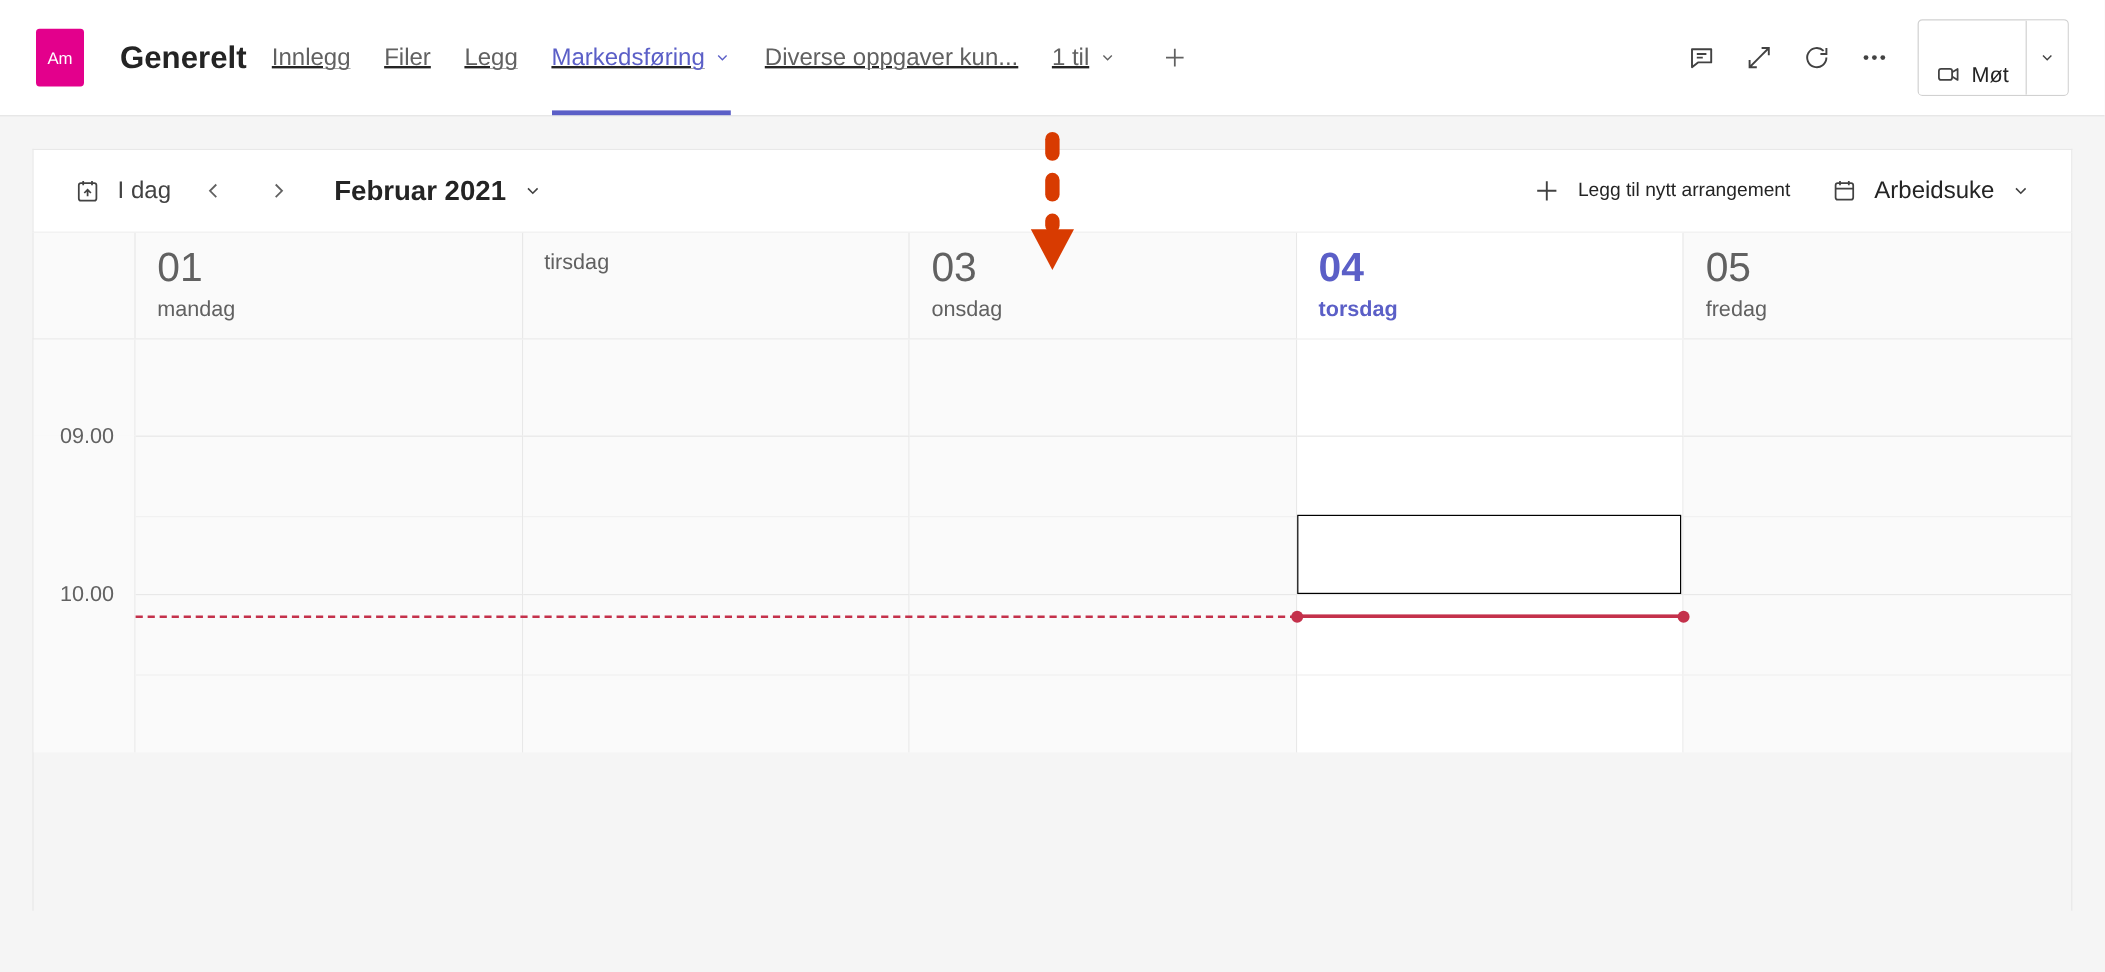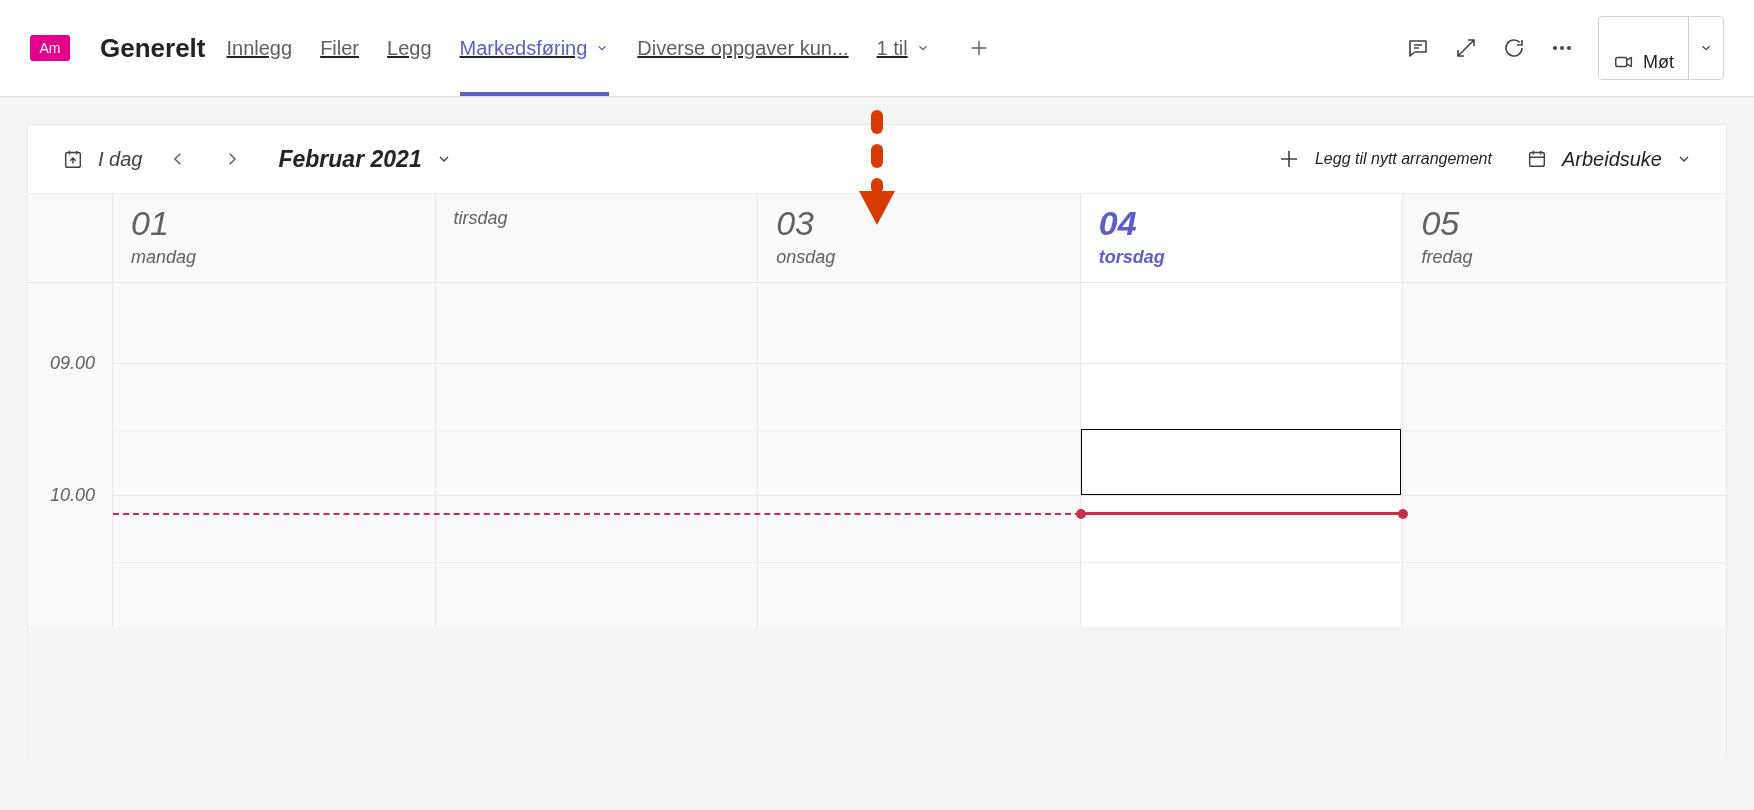--- a/index.html
+++ b/index.html
@@ -14,21 +14,21 @@
   .header {
     display: flex;
     align-items: center;
     height: 97px;
     background: #fff;
     border-bottom: 1px solid #e1e1e1;
     padding: 0 30px;
     gap: 12px;
   }
   .avatar {
-    width: 40px; height: 26px;
+    width: 40px; height: 48px;
     background: #e3008c;
     color: #fff;
     font-size: 14px;
     display: flex;
     align-items: center;
     justify-content: center;
     border-radius: 3px;
     text-align: right;
   }
   .channel-name {
@@ -109,21 +109,20 @@
     padding: 6px 10px;
     display: flex;
     align-items: center;
     justify-content: center;
     cursor: pointer;
     background: #fff;
   }
 
   .content {
     padding: 27px 27px 0 27px;
-    font-style: italic;
   }
 
   .cal-toolbar {
     height: 70px;
     background: #fff;
     border: 1px solid #e8e8e8;
     border-bottom: 1px solid #ededed;
     display: flex;
     align-items: center;
     padding: 0 34px;

